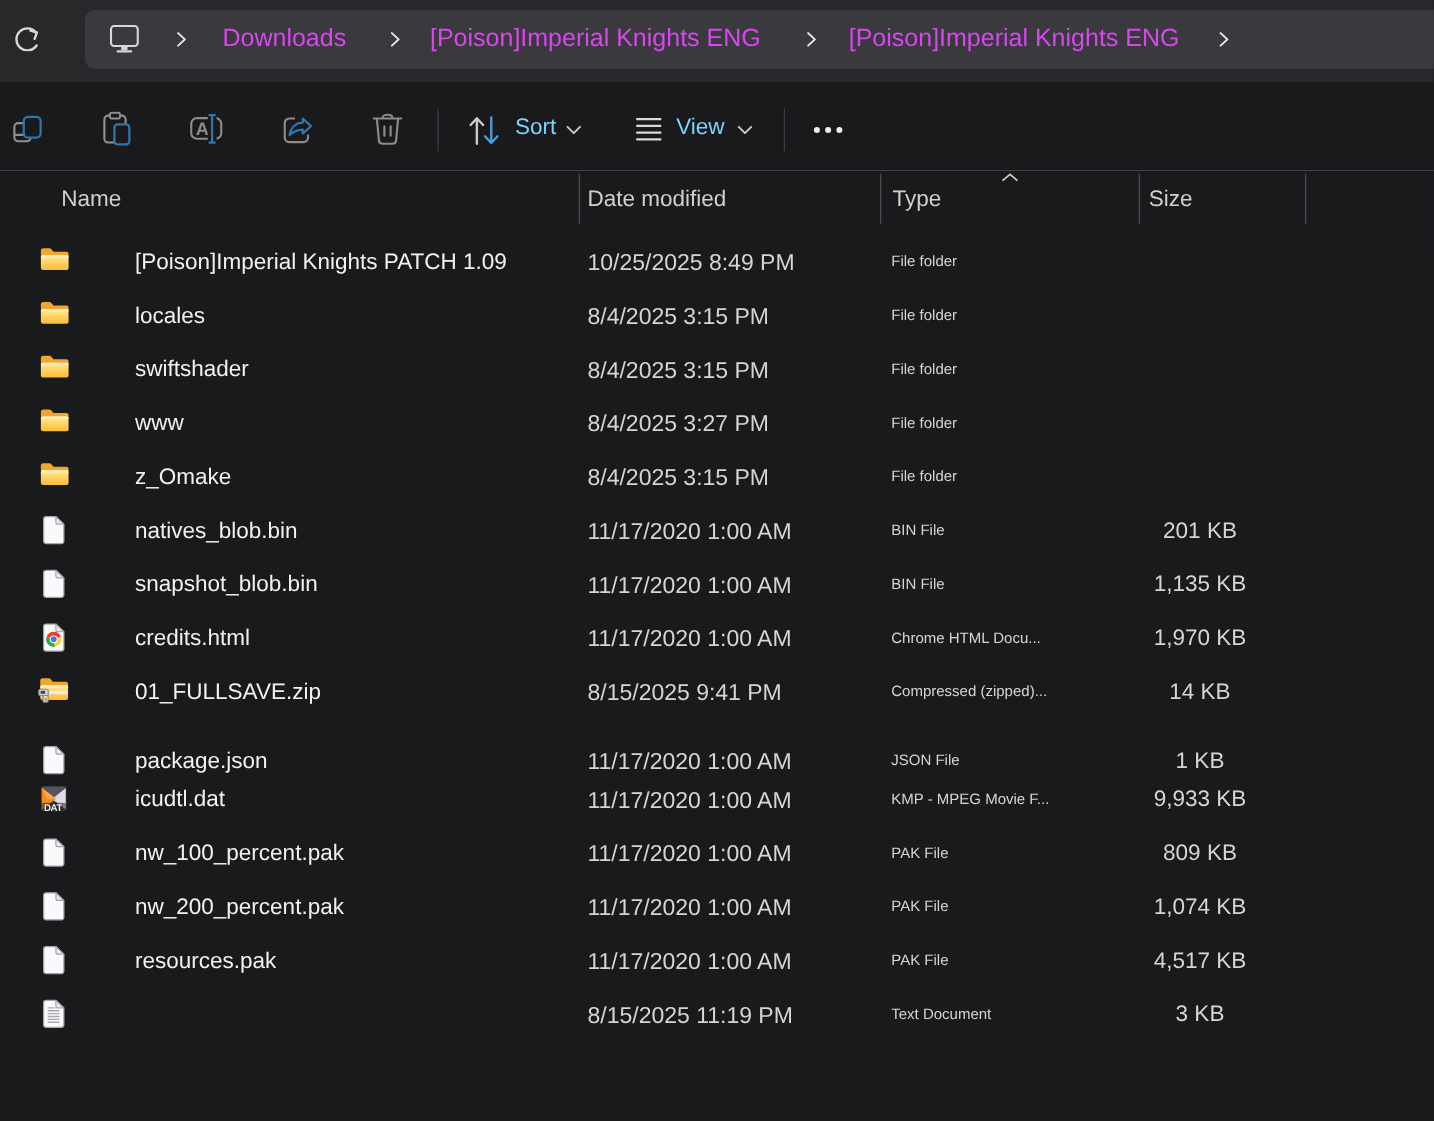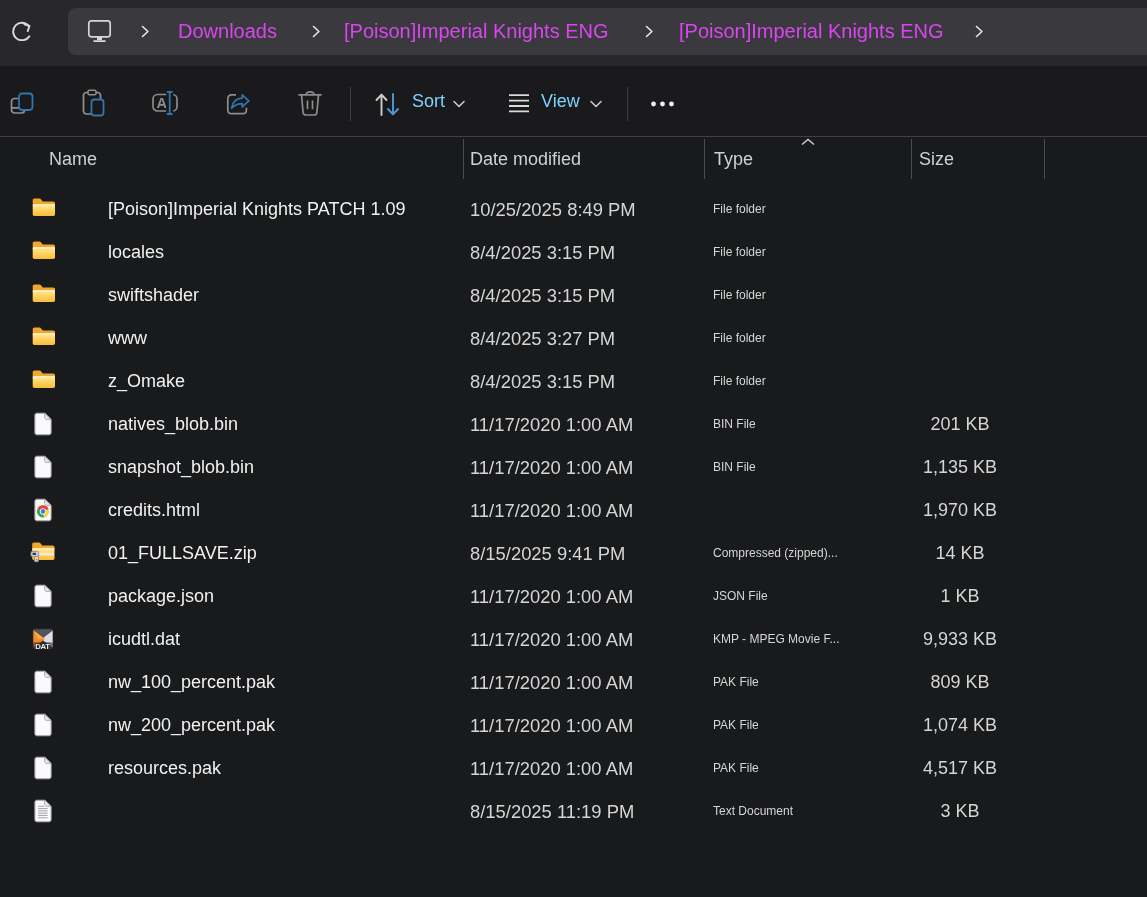--- a/index.html
+++ b/index.html
@@ -255,32 +255,33 @@
   <div class="dt">11/17/2020 1:00 AM</div>
   <div class="tp">BIN File</div>
   <div class="sz">1,135 KB</div>
 </div>
 <div class="row" style="top:488px">
   <svg class="icon" style="left:33px" width="20" height="24" viewBox="0 0 20 24">
       <use href="#chromef"></use>
     </svg>
   <div class="nm">credits.html</div>
   <div class="dt">11/17/2020 1:00 AM</div>
+  <div class="tp">Chrome HTML Docu...</div>
   <div class="sz">1,970 KB</div>
 </div>
 <div class="row" style="top:531px">
   <svg class="icon" style="left:29px" width="26" height="22" viewBox="0 0 26 22">
       <use href="#zipf" transform="translate(1.5 0)"></use>
     </svg>
   <div class="nm">01_FULLSAVE.zip</div>
   <div class="dt">8/15/2025 9:41 PM</div>
   <div class="tp">Compressed (zipped)...</div>
   <div class="sz">14 KB</div>
 </div>
-<div class="row" style="top:574px">
+<div class="row" style="top:586px">
   <svg class="icon" style="left:33px" width="20" height="24" viewBox="0 0 20 24">
       <use href="#gfile"></use>
     </svg>
   <div class="nm">package.json</div>
   <div class="dt">11/17/2020 1:00 AM</div>
   <div class="tp">JSON File</div>
   <div class="sz">1 KB</div>
 </div>
 <div class="row" style="top:617px">
   <svg class="icon" style="left:31px" width="24" height="24" viewBox="0 0 24 24">

